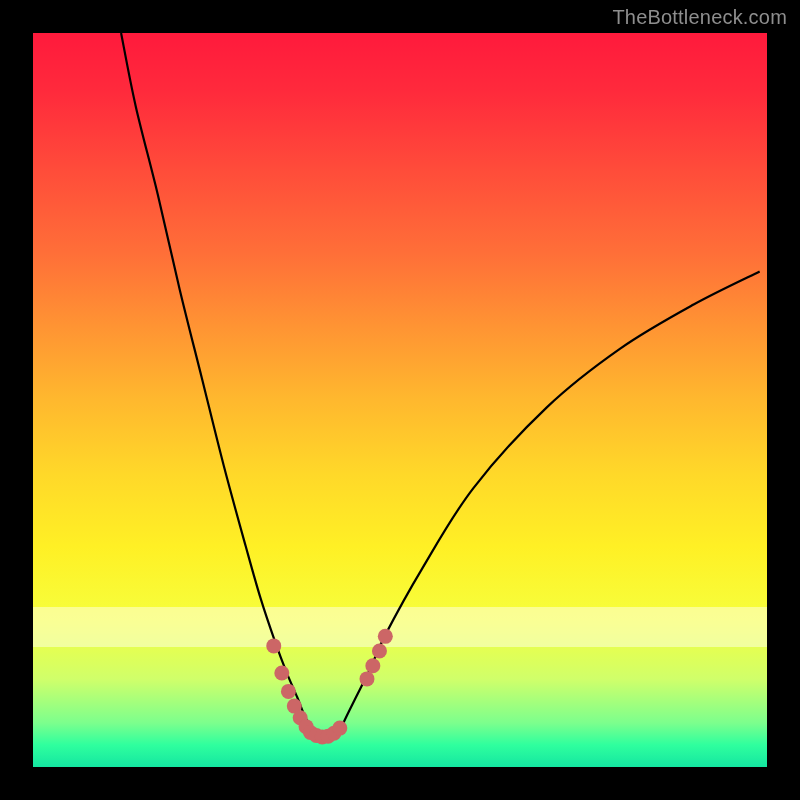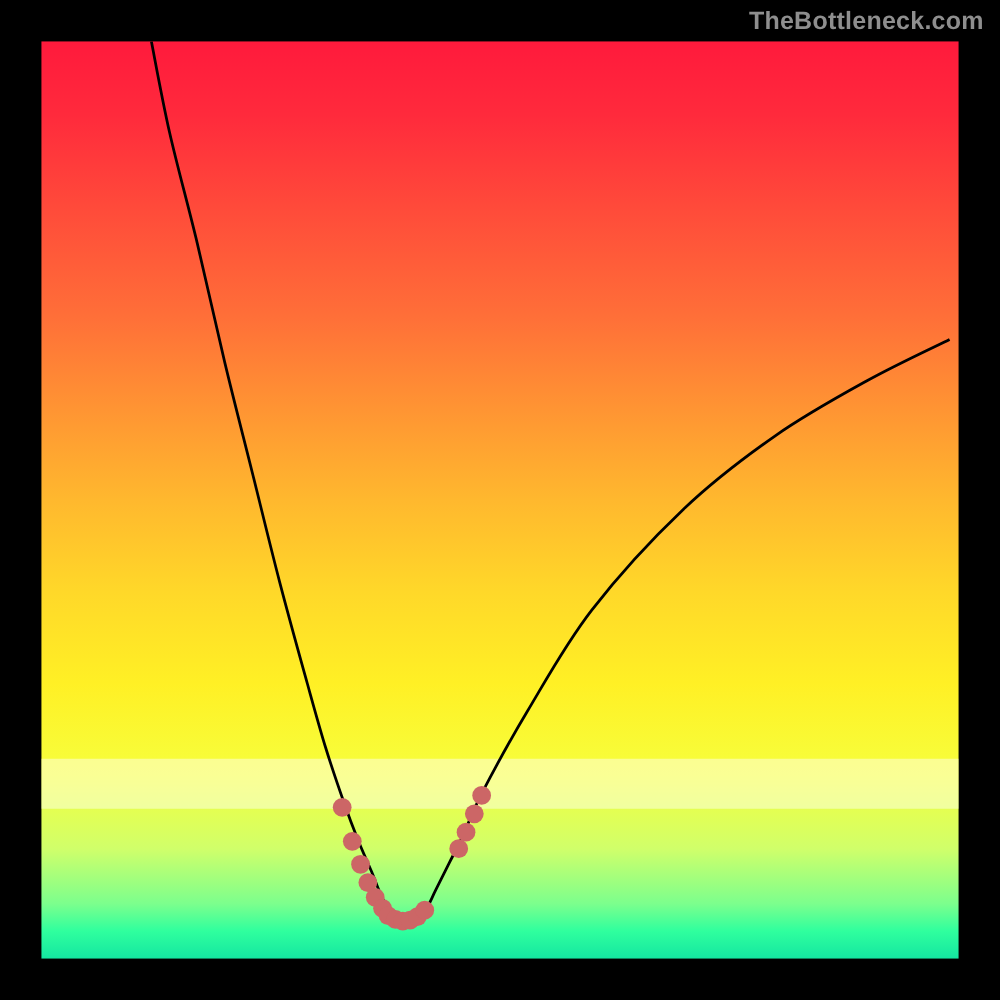--- a/index.html
+++ b/index.html
@@ -42,21 +42,21 @@
     position: absolute;
     left: 0; right: 0;
     background: rgba(255,255,255,0.45);
   }
   .watermark {
     position: absolute;
     top: 6px;
     right: 13px;
     font-family: Arial, Helvetica, sans-serif;
     font-size: 20px;
-    font-weight: 700;
+    font-weight: 400;
     color: #8e8e8e;
     letter-spacing: 0.2px;
   }
   svg.curve {
     position: absolute;
     inset: 0;
   }
 </style>
 </head>
 <body>

